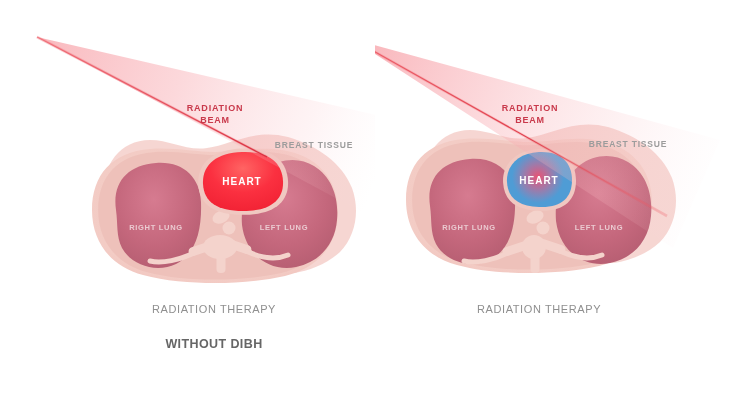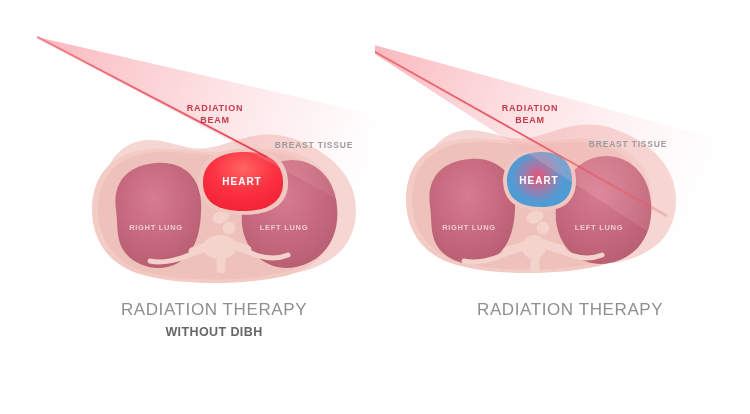--- a/index.html
+++ b/index.html
@@ -3,22 +3,22 @@
 <meta charset="utf-8">
 <style>
   html,body{margin:0;padding:0;background:#ffffff;}
   body{width:750px;height:414px;overflow:hidden;font-family:"Liberation Sans",sans-serif;}
   .stage{position:relative;width:702px;height:414px;background:#ffffff;}
   .panel{position:absolute;top:0;width:375px;height:414px;}
   .panel-left{left:0;}
   .panel-right{left:375px;}
   .panel svg{position:absolute;left:0;top:0;display:block;}
   .caption{position:absolute;top:302px;line-height:15px;}
-  .caption .cap1{font-size:17px;letter-spacing:0.6px;color:#8f8f8f;font-weight:400;}
-  .caption .cap2{font-size:12.5px;letter-spacing:0.4px;color:#666666;font-weight:700;margin-top:8px;}
+  .caption .cap1{font-size:11px;letter-spacing:0.6px;color:#8f8f8f;font-weight:400;}
+  .caption .cap2{font-size:12.5px;letter-spacing:0.4px;color:#666666;font-weight:700;margin-top:20px;}
   .caption-center{left:64px;width:300px;text-align:center;}
   .caption-leftalign{left:97px;text-align:left;}
   .caption-leftalign .cap1{margin-left:5px;}
   svg text{font-family:"Liberation Sans",sans-serif;}
   .beam-label{font-size:9px;font-weight:700;letter-spacing:0.8px;}
   .breast-label{font-size:8.5px;font-weight:600;letter-spacing:0.8px;}
   .lung-label{font-size:7.5px;font-weight:700;letter-spacing:0.7px;opacity:0.92;}
   .heart-label{font-size:10px;font-weight:700;letter-spacing:1px;}
 </style>
 </head>

